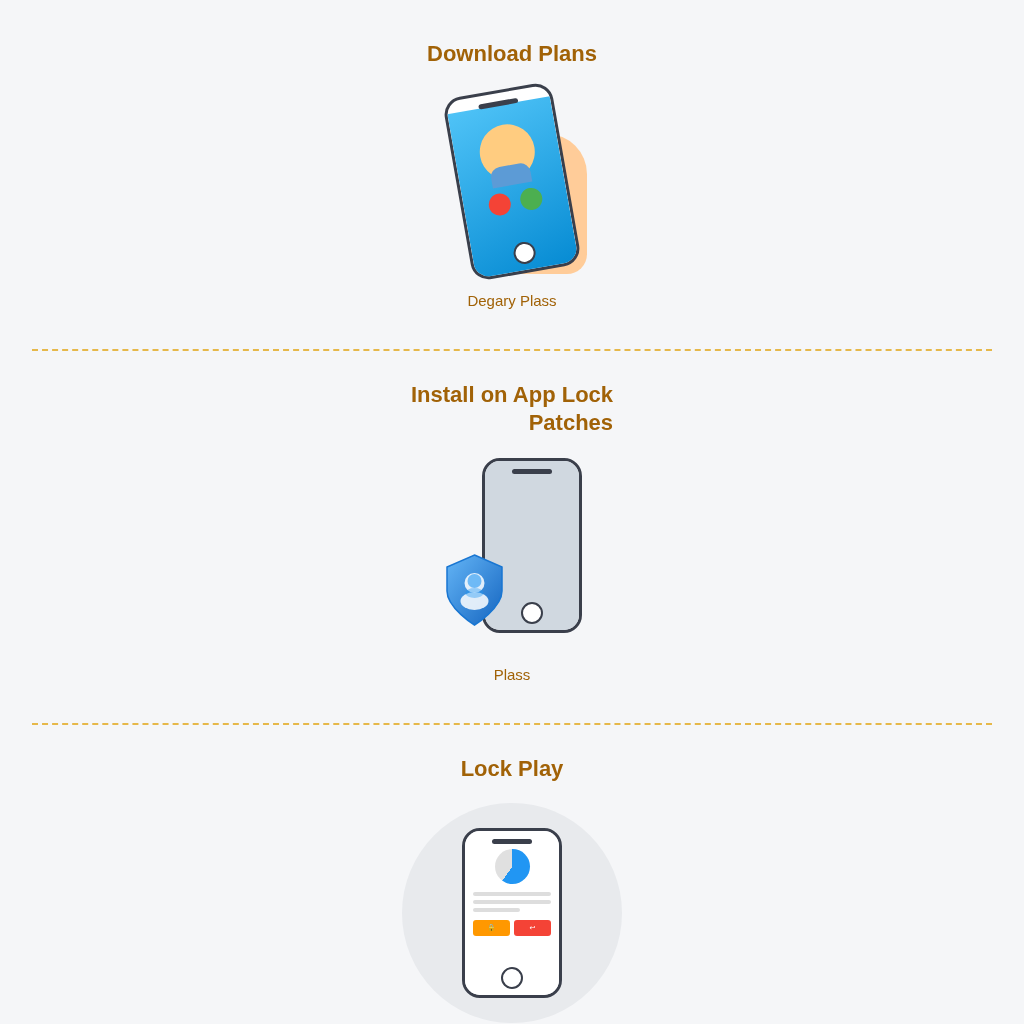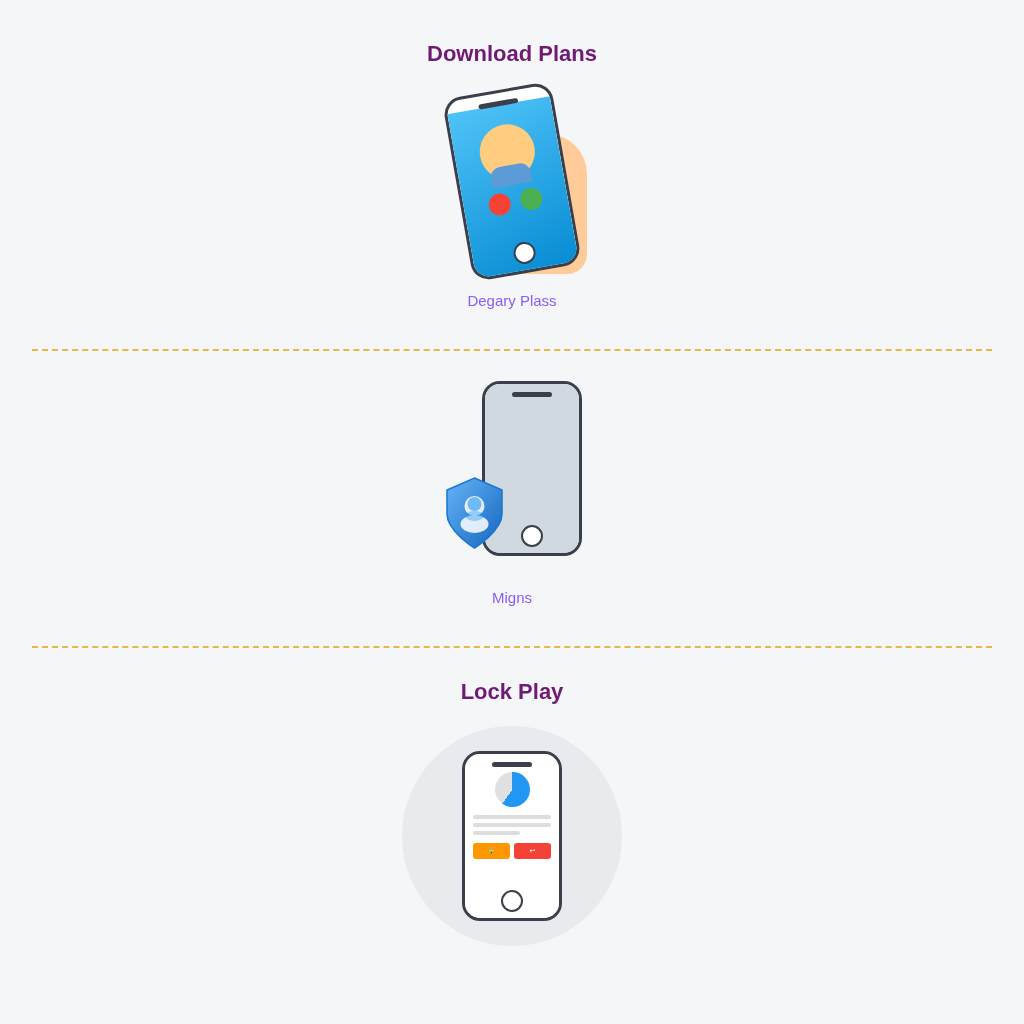--- a/index.html
+++ b/index.html
@@ -27,29 +27,29 @@
       width: 100%;
       display: flex;
       flex-direction: column;
       align-items: center;
       padding: 20px 0 30px 0;
     }
 
     .section-title {
       font-size: 22px;
       font-weight: 700;
-      color: #701a75;
+      color: #a16207;
       margin-bottom: 20px;
       text-align: right;
       line-height: 1.3;
     }
 
     .section-caption {
       font-size: 15px;
-      color: #8b5cf6;
+      color: #a16207;
       margin-top: 18px;
       text-align: center;
     }
 
     
     .dashed-divider {
       width: 960px;
       border: none;
       border-top: 2px dashed #e6b84a;
       margin: 10px 0;
@@ -312,20 +312,24 @@
         </div>
       </div>
     </div>
 
     <p class="section-caption">Degary Plass</p>
   </div>
 
   <hr class="dashed-divider">
 
   <div class="section">
+    <h2 class="section-title">
+      <span>Install on App Lock</span><br>
+      <span>Patches</span>
+    </h2>
 
     <div class="phone2-container">
       <div class="phone-body phone2">
         <div class="phone-notch"></div>
         <div class="phone2-screen"></div>
         <div class="phone-home"></div>
       </div>
 
       <div class="shield-icon">
         <svg class="shield-body" viewBox="0 0 65 75" xmlns="http://www.w3.org/2000/svg">
@@ -339,21 +343,21 @@
 
           <circle cx="32.5" cy="30" r="10" fill="#fff" opacity="0.85"></circle>
           <ellipse cx="32.5" cy="48" rx="14" ry="9" fill="#fff" opacity="0.85"></ellipse>
 
           <circle cx="32.5" cy="28" r="7" fill="#2196f3" opacity="0.6"></circle>
           <ellipse cx="32.5" cy="40" rx="9" ry="5" fill="#2196f3" opacity="0.4"></ellipse>
         </svg>
       </div>
     </div>
 
-    <p class="section-caption">Migns</p>
+    <p class="section-caption">Plass</p>
   </div>
 
   <hr class="dashed-divider">
 
   <div class="section">
     <h2 class="section-title">Lock Play</h2>
 
     <div class="phone-circle-wrapper">
       <div class="phone-body phone3">
         <div class="phone-notch"></div>

